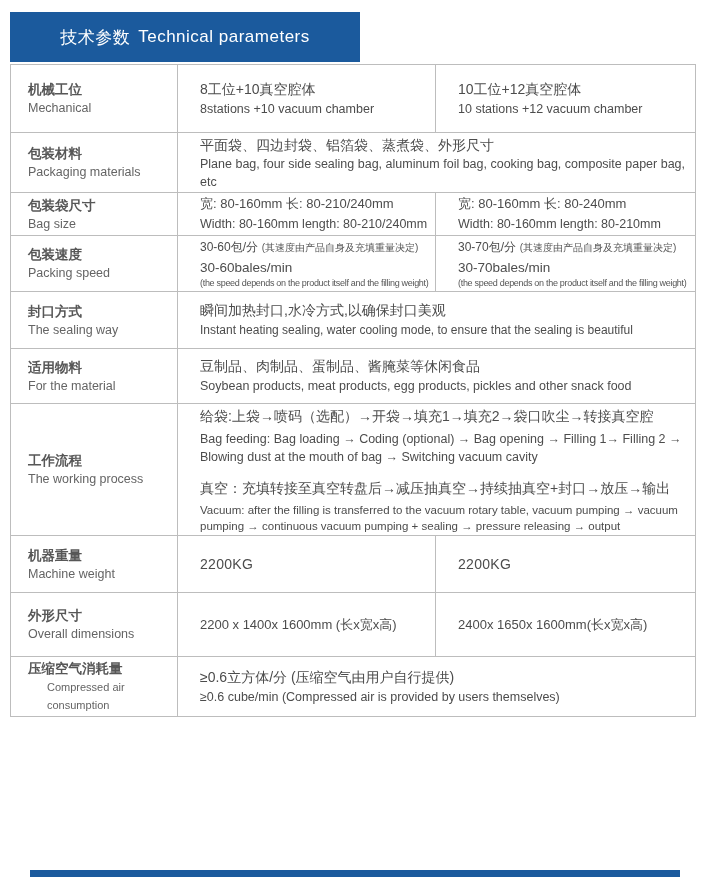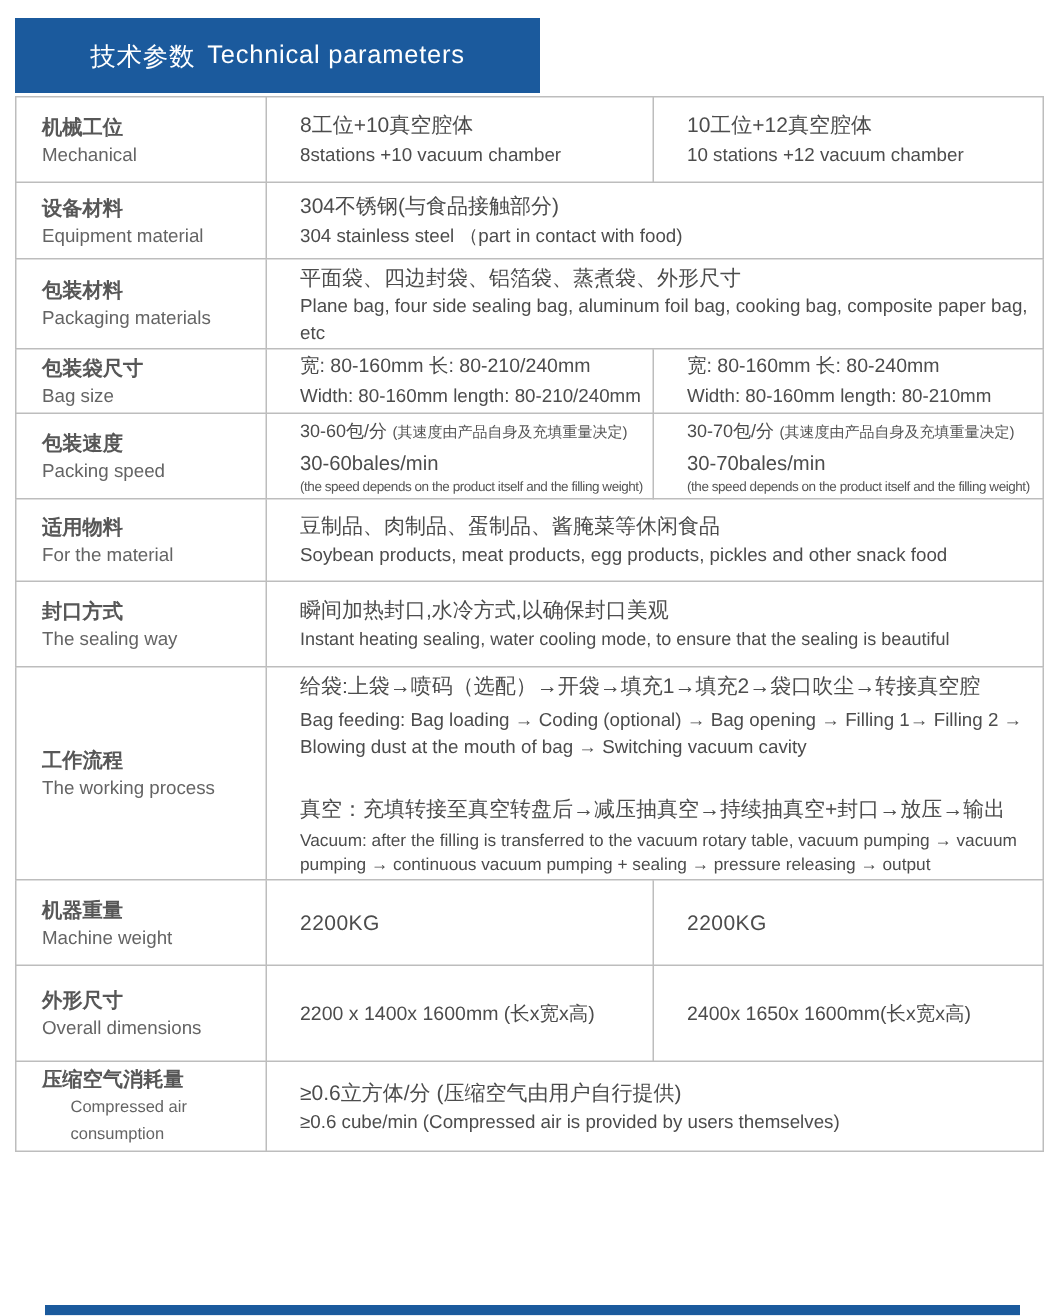--- a/index.html
+++ b/index.html
@@ -31,21 +31,21 @@
   .ln.zh{font-size:14px;}
   .ln.model{font-size:14px;letter-spacing:0.3px;}
   .ln.en{font-size:12.5px;}
   .sp-main{font-size:12px;}
   .sp-note{font-size:10px;color:#565656;}
   .sp-en{font-size:13.5px;line-height:19px;}
   .sp-note-en{font-size:9px;letter-spacing:-0.3px;line-height:13px;white-space:nowrap;color:#565656;}
   .wp-zh{font-size:14px;line-height:22px;white-space:nowrap;}
   .wp-en{font-size:12.5px;line-height:18px;margin-top:3px;}
   .wp-en2{font-size:11.5px;line-height:16px;margin-top:3px;}
-  .gap{margin-top:21px;}
+  .gap{margin-top:11px;}
   .bottom-accent-bar{
     position:absolute;left:30px;top:870px;width:650px;height:7px;background:#1b5a9d;
   }
 </style>
 </head>
 <body>
 
 <div class="sheet">
 
   <div class="header-bar">
@@ -55,45 +55,35 @@
 
   <table class="spec-table">
     <colgroup>
         <col class="c-lbl">
         <col class="c-v1">
         <col class="c-v2">
       </colgroup>
     <tbody>
 
 
-      <tr style="height:57px">
+      <tr style="height:68px">
         <td class="lbl">
           <div class="lz">机械工位</div>
           <div class="le">Mechanical</div>
         </td>
         <td class="val">
           <div class="ln zh">8工位+10真空腔体</div>
           <div class="ln en">8stations +10 vacuum chamber</div>
         </td>
         <td class="val">
           <div class="ln zh">10工位+12真空腔体</div>
           <div class="ln en">10 stations +12 vacuum chamber</div>
         </td>
       </tr>
 
-      <tr style="height:51px">
-        <td class="lbl">
-          <div class="lz">设备材料</div>
-          <div class="le">Equipment material</div>
-        </td>
-        <td class="val" colspan="2">
-          <div class="ln zh">304不锈钢(与食品接触部分)</div>
-          <div class="ln en">304 stainless steel （part in contact with food)</div>
-        </td>
-      </tr>
 
       <tr style="height:60px">
         <td class="lbl">
           <div class="lz">包装材料</div>
           <div class="le">Packaging materials</div>
         </td>
         <td class="val" colspan="2">
           <div class="ln zh">平面袋、四边封袋、铝箔袋、蒸煮袋、外形尺寸</div>
           <div class="ln en" style="white-space:normal;line-height:18px;">Plane bag, four side sealing bag, aluminum foil bag, cooking bag, composite paper bag, etc</div>
         </td>
@@ -124,39 +114,39 @@
           <div class="sp-en">30-60bales/min</div>
           <div class="sp-note-en">(the speed depends on the product itself and the filling weight)</div>
         </td>
         <td class="val">
           <div class="ln"><span class="sp-main">30-70包/分</span> <span class="sp-note">(其速度由产品自身及充填重量决定)</span></div>
           <div class="sp-en">30-70bales/min</div>
           <div class="sp-note-en">(the speed depends on the product itself and the filling weight)</div>
         </td>
       </tr>
 
+      <tr style="height:57px">
+        <td class="lbl">
+          <div class="lz">封口方式</div>
+          <div class="le">The sealing way</div>
+        </td>
+        <td class="val" colspan="2">
+          <div class="ln zh">瞬间加热封口,水冷方式,以确保封口美观</div>
+          <div class="ln en" style="font-size:12px;">Instant heating sealing, water cooling mode, to ensure that the sealing is beautiful</div>
+        </td>
+      </tr>
+
       <tr style="height:55px">
         <td class="lbl">
           <div class="lz">适用物料</div>
           <div class="le">For the material</div>
         </td>
         <td class="val" colspan="2">
           <div class="ln zh">豆制品、肉制品、蛋制品、酱腌菜等休闲食品</div>
           <div class="ln en">Soybean products, meat products, egg products, pickles and other snack food</div>
-        </td>
-      </tr>
-
-      <tr style="height:57px">
-        <td class="lbl">
-          <div class="lz">封口方式</div>
-          <div class="le">The sealing way</div>
-        </td>
-        <td class="val" colspan="2">
-          <div class="ln zh">瞬间加热封口,水冷方式,以确保封口美观</div>
-          <div class="ln en" style="font-size:12px;">Instant heating sealing, water cooling mode, to ensure that the sealing is beautiful</div>
         </td>
       </tr>
 
       <tr style="height:128px">
         <td class="lbl">
           <div class="lz">工作流程</div>
           <div class="le">The working process</div>
         </td>
         <td class="val" colspan="2">
           <div class="wp-zh">给袋:上袋→喷码（选配）→开袋→填充1→填充2→袋口吹尘→转接真空腔</div>

